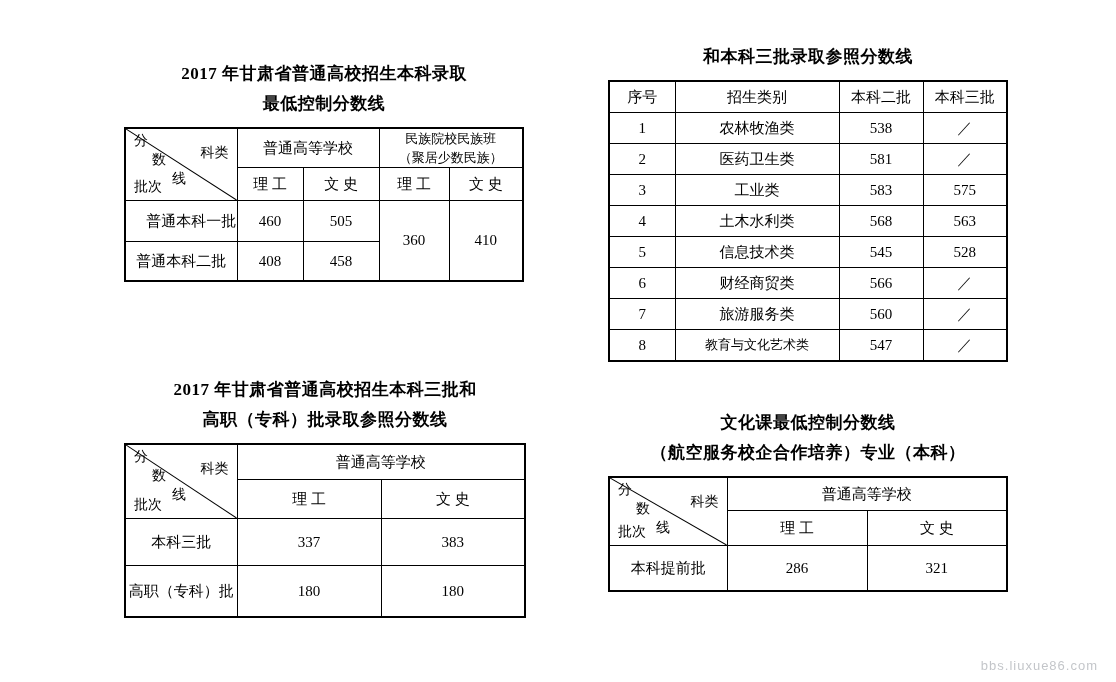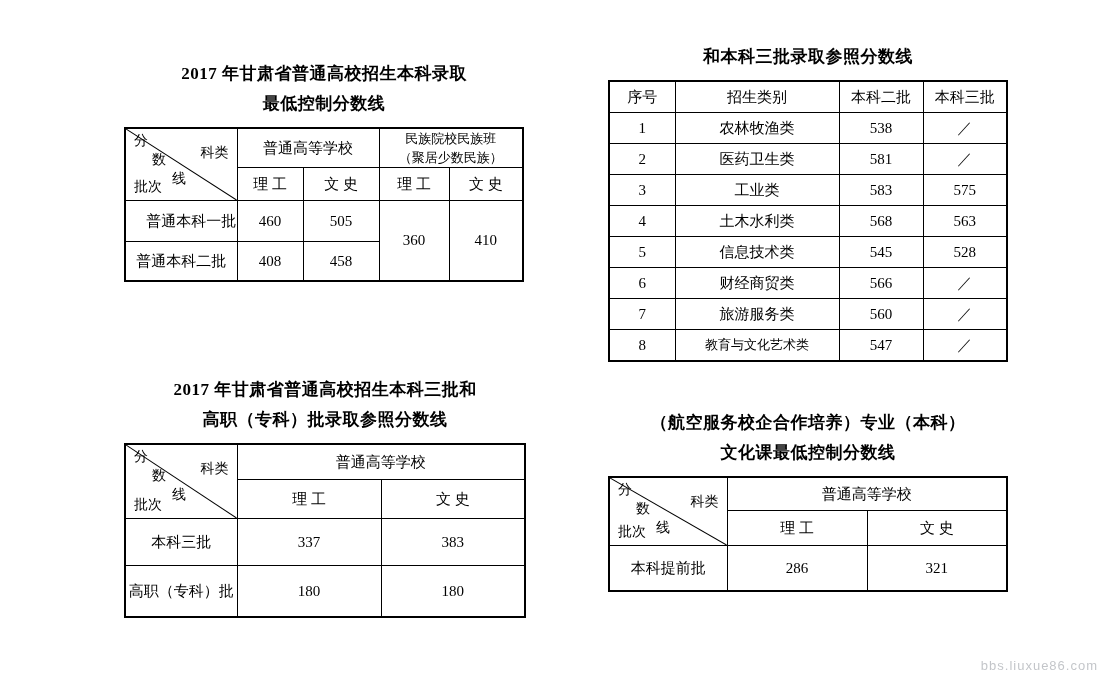--- a/index.html
+++ b/index.html
@@ -254,22 +254,22 @@
       <tr>
         <td style="height:50px;">高职（专科）批</td>
         <td>180</td>
         <td>180</td>
       </tr>
     </tbody>
   </table>
 </div>
 
 <div class="block" style="left:608px; top:408px;">
+  <div class="title">文化课最低控制分数线</div>
   <div class="title">（航空服务校企合作培养）专业（本科）</div>
-  <div class="title">文化课最低控制分数线</div>
 
   <table class="t4 outer" style="margin-top:8px;">
     <colgroup>
       <col style="width:118px">
       <col style="width:140px">
       <col style="width:140px">
     </colgroup>
     <tbody>
       <tr>
         <td rowspan="2" class="diag" style="height:66px;">

